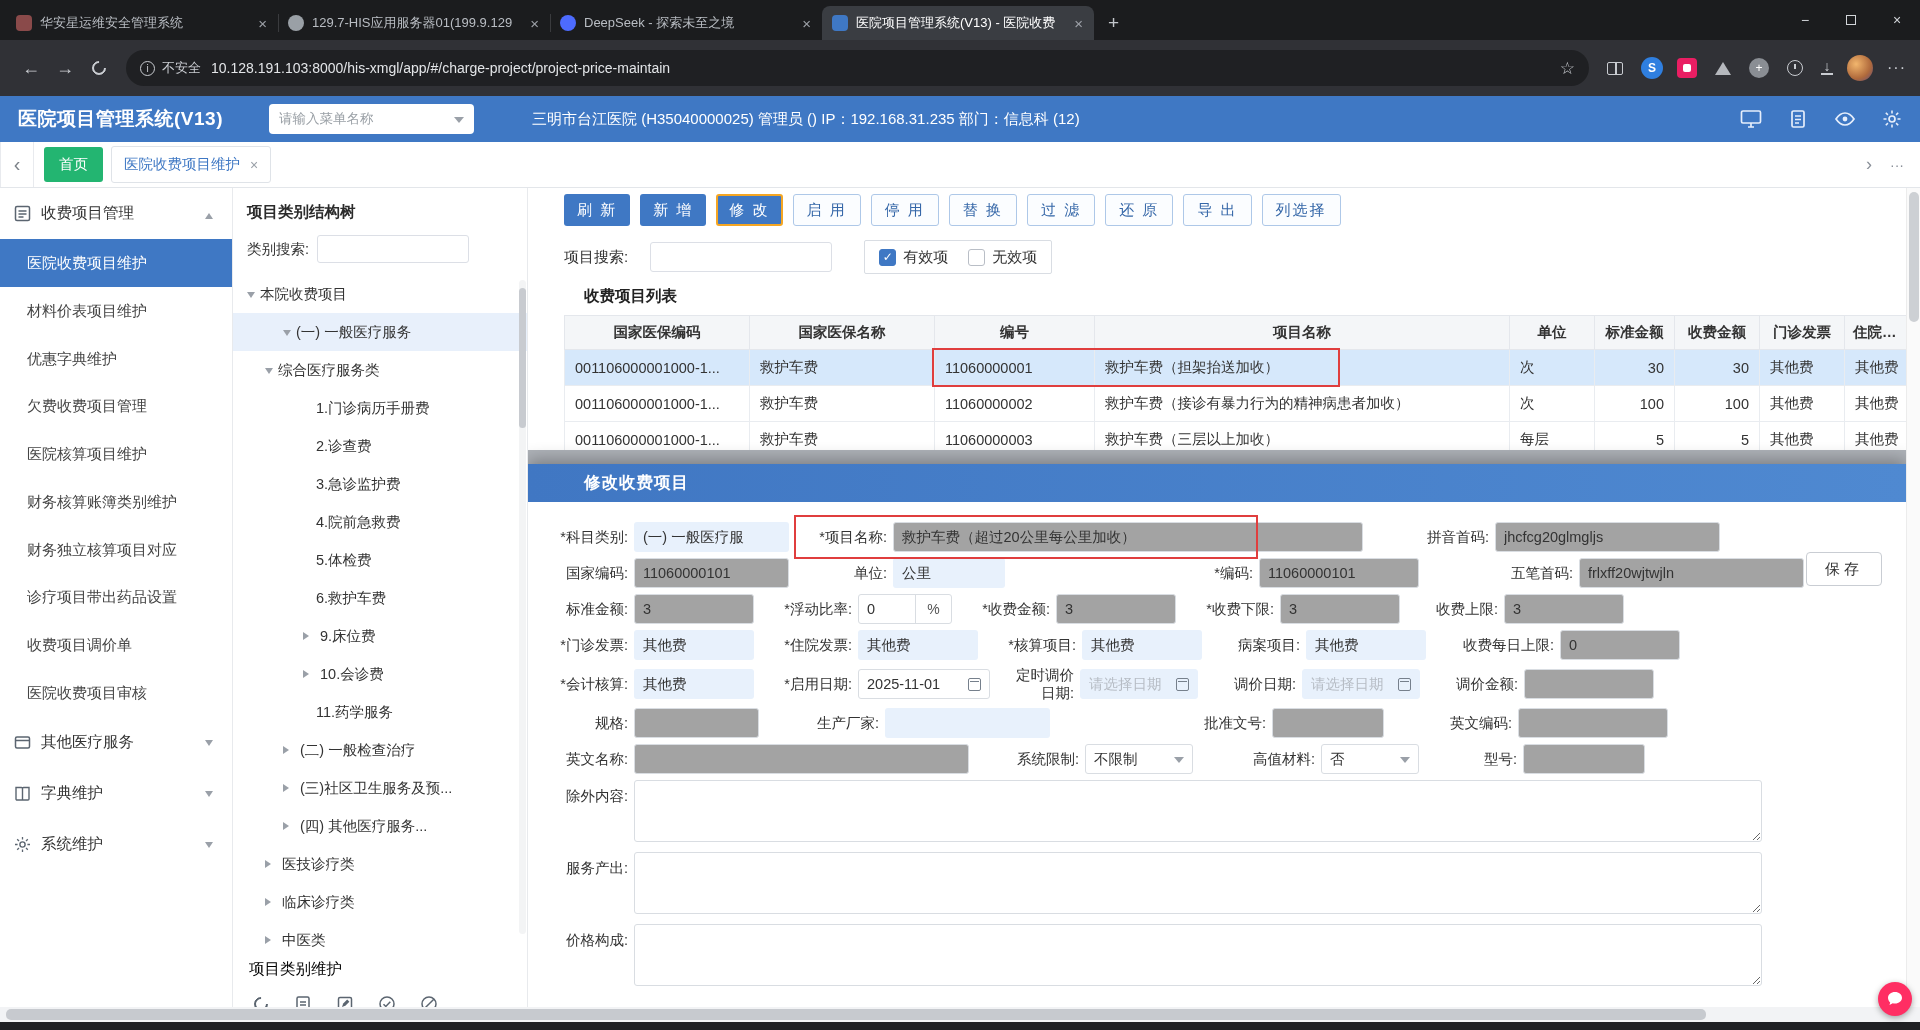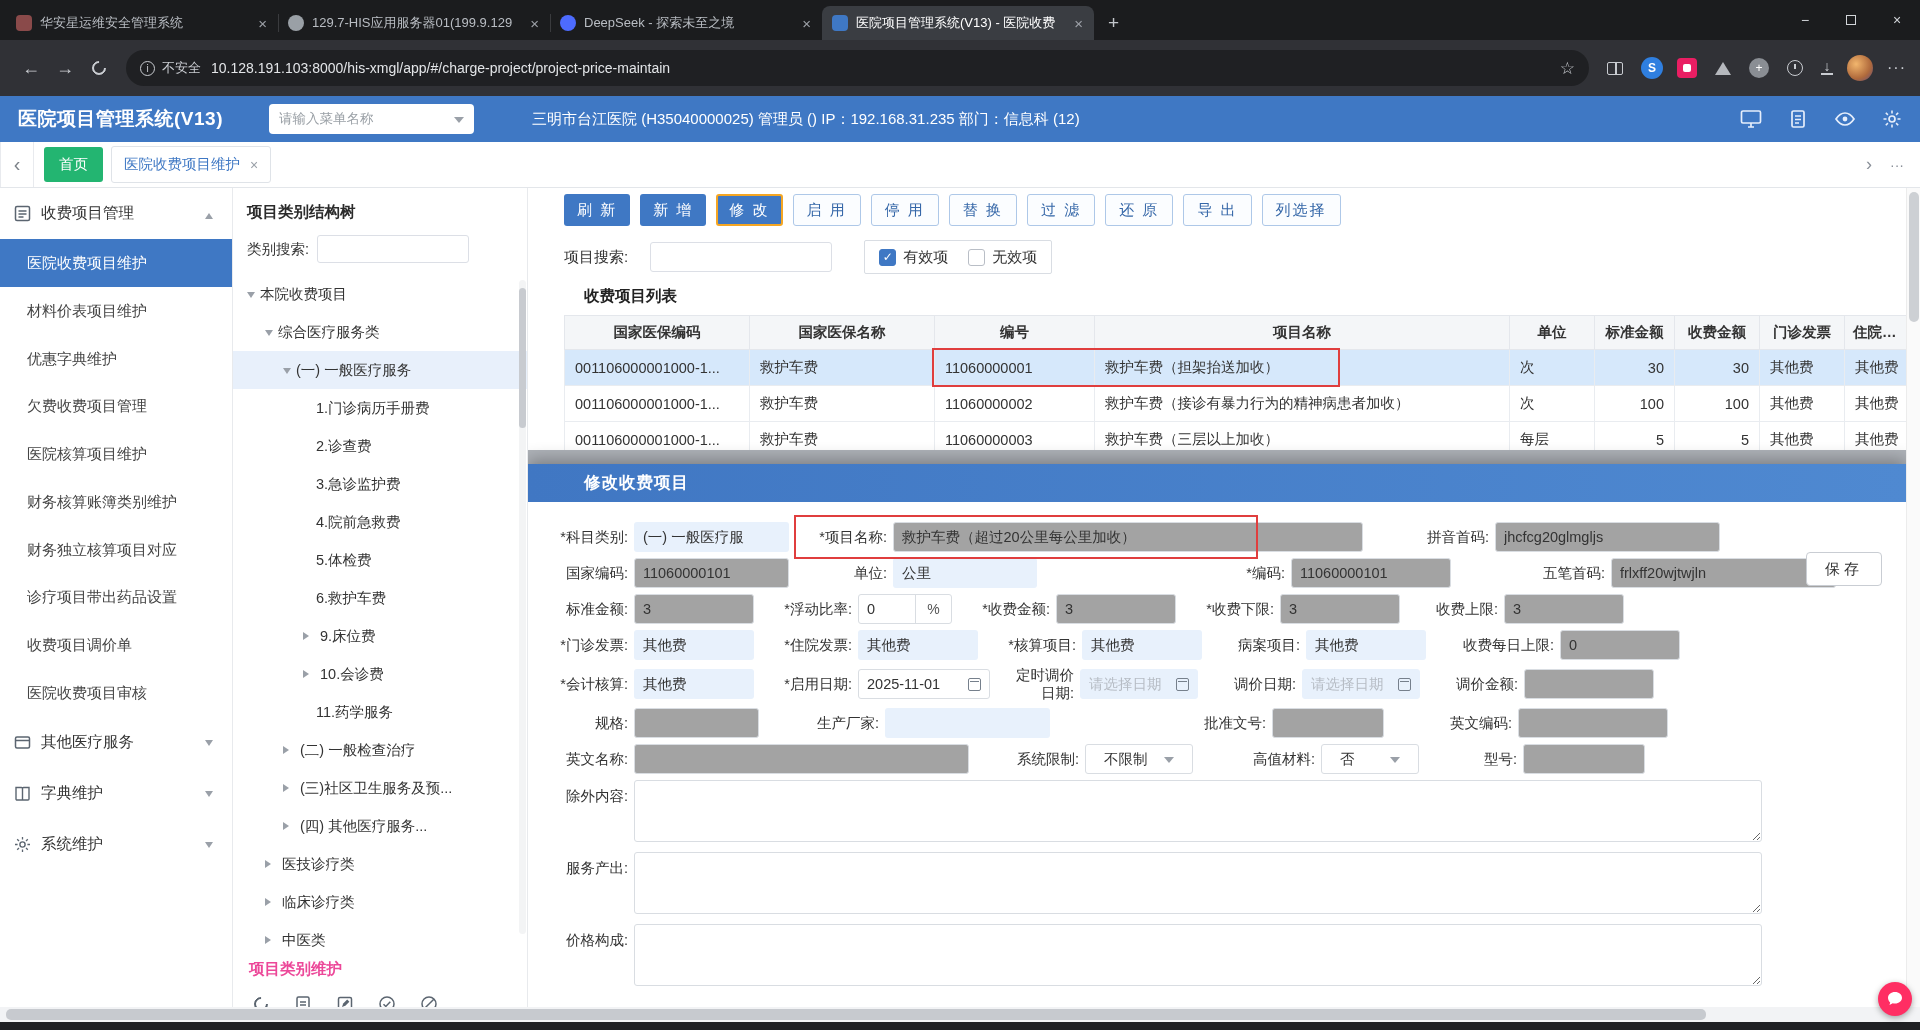--- a/index.html
+++ b/index.html
@@ -95,21 +95,21 @@
 
   .treepanel{width:295px;border-right:1px solid #e8eaed;flex:none;position:relative;padding-top:10px;background:#fff}
   .ttitle{font-size:15.5px;font-weight:bold;color:#2b2b2b;padding:4px 0 12px 14px}
   .tsearch{display:flex;align-items:center;gap:8px;padding:0 14px 12px;font-size:14.5px;color:#333}
   .tsearch input{width:152px;height:28px;border:1px solid #dcdfe6;border-radius:3px;font-family:inherit;padding:0 6px}
   .tnode{display:flex;align-items:center;height:38px;font-size:14.5px;color:#333;white-space:nowrap;overflow:hidden}
   .tnode.selected{background:#e8f0fb}
   .l0{padding-left:14px}.l1{padding-left:32px}.l2{padding-left:50px}.l3{padding-left:70px}
   .nospc{width:13px;flex:none}
   .tfoot{position:absolute;left:0;right:0;bottom:0;padding:10px 16px 14px;background:#fff}
-  .tfoot-title{font-size:15.5px;font-weight:bold;color:#ec4899}
+  .tfoot-title{font-size:15.5px;font-weight:normal;color:#000000}
   .ticonrow{display:flex;gap:18px;margin-top:12px}
   .ticon{width:24px;height:24px;display:flex;align-items:center;justify-content:center}
   .tscroll{position:absolute;right:1px;top:92px;width:7px;bottom:96px;background:#f3f4f5;border-radius:4px}
   .tthumb{position:absolute;top:8px;left:0;width:7px;height:140px;background:#c8cbd0;border-radius:4px}
 
   .main{flex:1;position:relative;overflow:hidden;background:#fff}
   .mtoolbar{display:flex;gap:10px;margin:6px 0 0 36px}
   .btn{height:32px;padding:0 13px;font-size:15px;border-radius:3px;display:flex;align-items:center;letter-spacing:2px}
   .btn.primary{background:#3f78c4;color:#fff}
   .btn.primary.selected{border:2px solid #f5a623;padding:0 11px}
@@ -150,21 +150,21 @@
            display:flex;align-items:center;overflow:hidden;white-space:nowrap}
   .dwrap{display:flex;align-items:center;border:1px solid #d9dde2;border-radius:3px;height:30px;padding:0 8px;gap:6px}
   .dwrap.blue{background:#e8f1fc;border-color:#e8f1fc}
   .dwrap input{border:none;outline:none;background:transparent;font-family:inherit;font-size:14.5px;color:#333;flex:1;min-width:0}
   .dwrap input::placeholder{color:#b6bcc4}
   .calic{width:13px;height:13px;border:1.5px solid #76808c;border-radius:2px;position:relative;flex:none}
   .calic::before{content:"";position:absolute;left:1px;right:1px;top:2px;height:1.5px;background:#76808c}
   .pctwrap{display:flex;align-items:center;border:1px solid #d9dde2;border-radius:3px;height:30px}
   .pctwrap input{border:none;outline:none;font-family:inherit;font-size:14.5px;color:#333;padding:0 8px;width:56px}
   .pct{border-left:1px solid #d9dde2;width:36px;height:100%;display:flex;align-items:center;justify-content:center;color:#555}
-  .selbox{display:flex;align-items:center;justify-content:space-between;padding:0 18px;border:1px solid #d9dde2;
+  .selbox{display:flex;align-items:center;justify-content:space-between;padding:0 8px;border:1px solid #d9dde2;
           border-radius:3px;height:30px;font-size:14.5px;background:#fff}
   .redwrap{position:relative}
   .redoutline{position:absolute;left:-9px;top:-7px;width:464px;height:44px;border:2px solid #e03e3e;pointer-events:none}
   .tarea{width:1128px;height:62px;border:1px solid #d9dde2;border-radius:3px;resize:both;font-family:inherit;
          font-size:14px;padding:6px;color:#333}
   .frow.ta{margin-bottom:10px}
   .frow.ta .lbl{padding-top:7px}
   .savebtn{position:absolute;right:24px;top:88px;height:34px;padding:0 18px;background:#fff;border:1px solid #c9cdd3;
            border-radius:4px;font-size:15px;color:#333;display:flex;align-items:center;letter-spacing:4px;z-index:6}
 
@@ -352,27 +352,27 @@
     <section class="treepanel">
       <div class="ttitle">项目类别结构树</div>
       <div class="tsearch">
         <span>类别搜索:</span>
         <input style="">
       </div>
       <div class="tnode l0">
           <span class="caret-open"></span>
           <span>本院收费项目</span>
         </div>
+      <div class="tnode l2 selected">
+          <span class="caret-open"></span>
+          <span>(一) 一般医疗服务</span>
+        </div>
       <div class="tnode l1">
           <span class="caret-open"></span>
           <span>综合医疗服务类</span>
-        </div>
-      <div class="tnode l2 selected">
-          <span class="caret-open"></span>
-          <span>(一) 一般医疗服务</span>
         </div>
       <div class="tnode l3">
           <span class="nospc"></span>
           <span>1.门诊病历手册费</span>
         </div>
       <div class="tnode l3">
           <span class="nospc"></span>
           <span>2.诊查费</span>
         </div>
       <div class="tnode l3">
@@ -583,21 +583,21 @@
             </div>
           </div>
 
           <div class="frow c">
             <div class="fld">
                 <span class="lbl w100">国家编码:</span>
               <input class="ibox" style="width: 155px;" value="11060000101">
             </div>
             <div class="fld">
                 <span class="lbl w90">单位:</span>
-              <div class="bluebox" style="width:144px">公里</div>
+              <div class="bluebox" style="width:112px">公里</div>
             </div>
             <div class="fld" style="margin-left:150px">
                 <span class="lbl w90">*编码:</span>
               <input class="ibox" style="width: 160px;" value="11060000101">
             </div>
             <div class="fld" style="margin-left:56px">
                 <span class="lbl w90">五笔首码:</span>
               <input class="ibox" style="width: 225px;" value="frlxff20wjtwjln">
             </div>
           </div>

